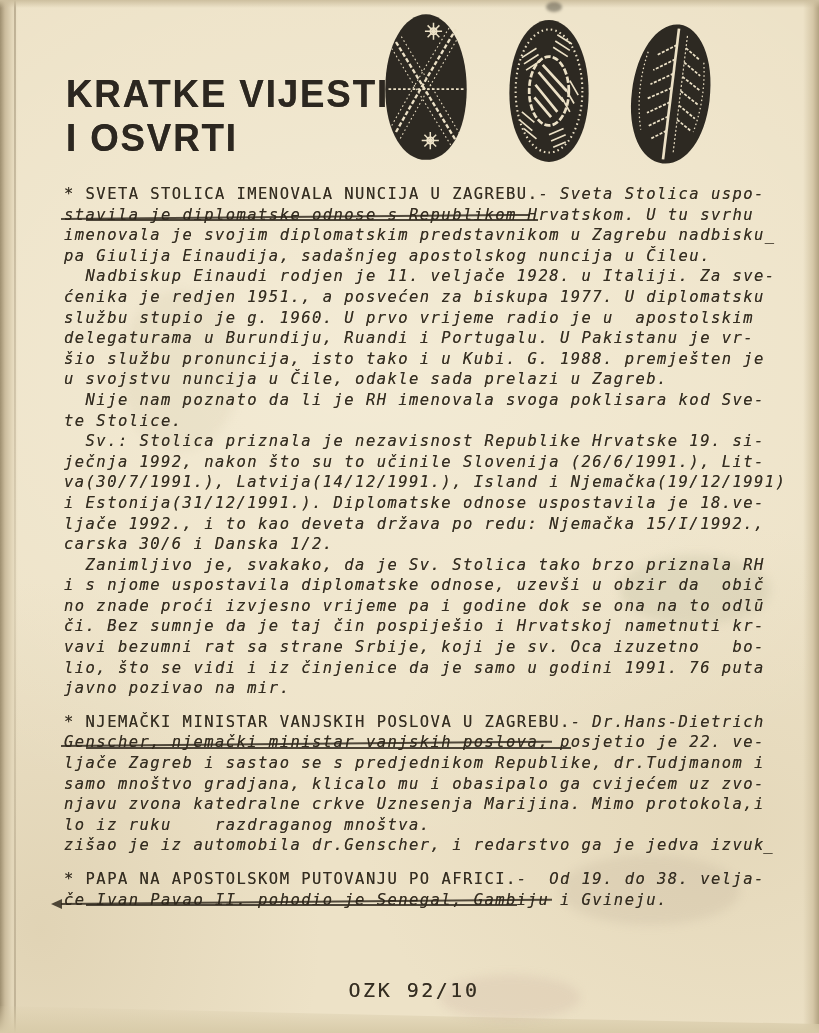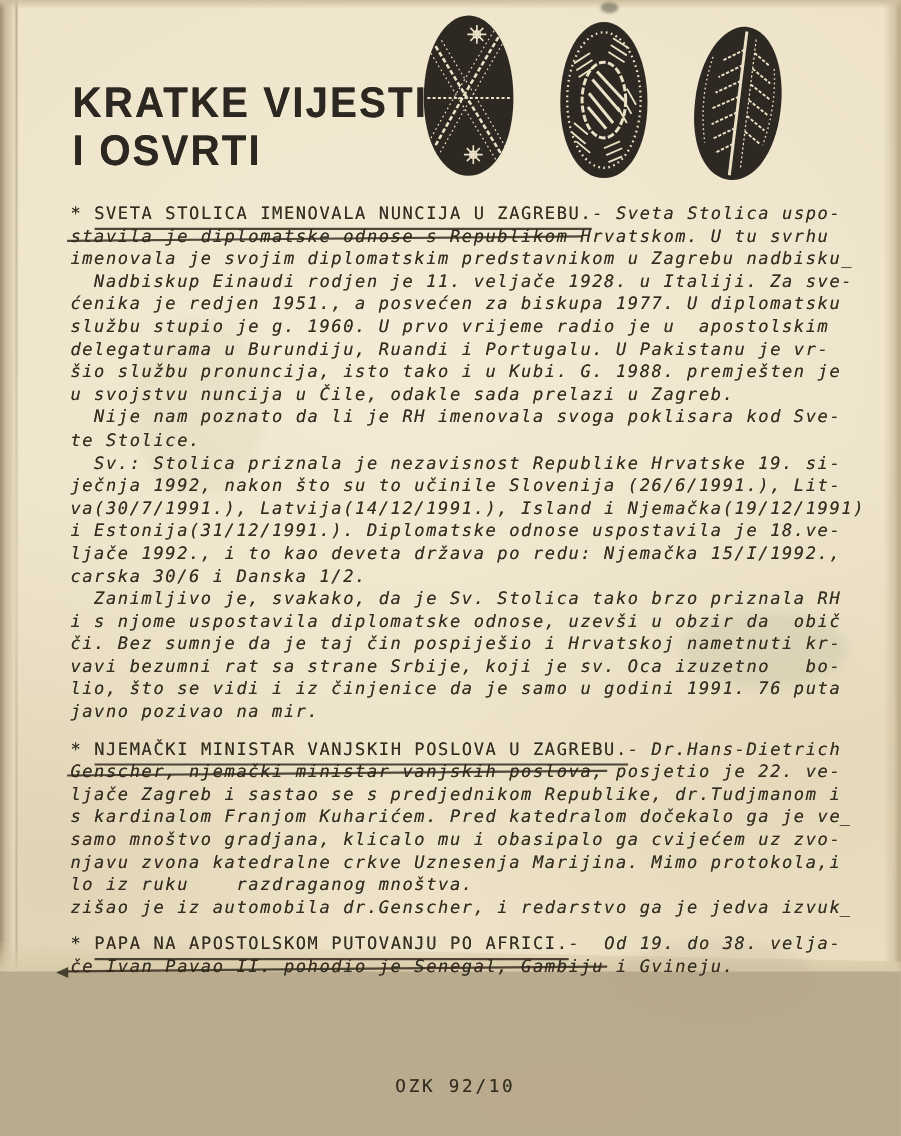--- a/index.html
+++ b/index.html
@@ -2,21 +2,21 @@
 <html><head>
 <meta charset="utf-8">
 <style>
   html,body{margin:0;padding:0;}
   body{
     width:819px;height:1033px;overflow:hidden;
     background:#b9ab8d;
     font-family:"DejaVu Sans Mono", monospace;
   }
   .page{
-    position:relative;width:819px;height:883px;
+    position:relative;width:819px;height:1033px;
     background:
       radial-gradient(ellipse 900px 700px at 45% 35%, rgba(255,252,240,.35), rgba(255,252,240,0) 70%),
       radial-gradient(ellipse 500px 400px at 90% 80%, rgba(205,188,150,.25), rgba(205,188,150,0) 75%),
       radial-gradient(ellipse 400px 500px at 5% 90%, rgba(196,178,140,.30), rgba(196,178,140,0) 70%),
       #ede2c7;
     color:#322b20;
   }
   
   .edge-left{position:absolute;left:0;top:0;width:18px;height:100%;
     background:linear-gradient(to right,#9e8f70 0,#cabb9c 5px,#e3d7ba 12px,rgba(227,215,186,0) 18px);}
@@ -56,39 +56,39 @@
   .line{
     position:relative;white-space:pre;
     font-size:15.5px;line-height:20.6px;letter-spacing:1.45px;
     font-style:italic;color:#342d21;
     text-shadow:0 0 .45px rgba(52,45,33,.65);
   }
   .bullet{font-style:normal;}
   .art-heading{
     font-style:normal;
     border-bottom:2px solid rgba(48,41,30,.85);
-    padding-bottom:4px;
+    padding-bottom:16px;
     margin-top:20px;
   }
   .heading-rest{font-style:italic;}
   
   .pen::after{
     content:"";position:absolute;left:-3px;top:13px;height:2.3px;
     width:var(--penw,460px);
     background:rgba(45,38,27,.82);
     transform:rotate(-.5deg);transform-origin:left center;
   }
   .pen-arrow::before{
     content:"";position:absolute;left:-13px;top:9.5px;
     border-top:5px solid transparent;border-bottom:5px solid transparent;
     border-right:11px solid rgba(45,38,27,.82);
   }
   .footer{
     position:absolute;left:64px;top:978px;width:700px;text-align:center;
-    font-size:16px;letter-spacing:2.5px;color:#342d21;font-style:normal;
+    font-size:20px;letter-spacing:2.5px;color:#342d21;font-style:normal;
     text-shadow:0 0 .45px rgba(52,45,33,.6);
   }
 </style>
 </head>
 <body>
 
 <div class="page">
 
   <div class="edge-left"></div>
   <div class="fold-line"></div>
@@ -155,46 +155,47 @@
         <path d="M68 36 Q74 70 66 104" stroke-width="1.2" stroke-dasharray="1.5 2.5"></path>
       </g>
     </svg>
   </div>
 
   <div class="articles" id="articles">
       <div class="article">
         <div class="line"><span class="bullet">* </span><span class="art-heading">SVETA STOLICA IMENOVALA NUNCIJA U ZAGREBU.</span><span class="heading-rest">- Sveta Stolica uspo-</span></div>
         <div class="line pen" style="--penw: 468.7px;">stavila je diplomatske odnose s Republikom Hrvatskom. U tu svrhu</div>
         <div class="line">imenovala je svojim diplomatskim predstavnikom u Zagrebu nadbisku_</div>
+        <div class="line">pa Giulija Einaudija, sadašnjeg apostolskog nuncija u Čileu.</div>
         <div class="line">  Nadbiskup Einaudi rodjen je 11. veljače 1928. u Italiji. Za sve-</div>
         <div class="line">ćenika je redjen 1951., a posvećen za biskupa 1977. U diplomatsku</div>
         <div class="line">službu stupio je g. 1960. U prvo vrijeme radio je u  apostolskim</div>
         <div class="line">delegaturama u Burundiju, Ruandi i Portugalu. U Pakistanu je vr-</div>
         <div class="line">šio službu pronuncija, isto tako i u Kubi. G. 1988. premješten je</div>
         <div class="line">u svojstvu nuncija u Čile, odakle sada prelazi u Zagreb.</div>
         <div class="line">  Nije nam poznato da li je RH imenovala svoga poklisara kod Sve-</div>
         <div class="line">te Stolice.</div>
         <div class="line">  Sv.: Stolica priznala je nezavisnost Republike Hrvatske 19. si-</div>
         <div class="line">ječnja 1992, nakon što su to učinile Slovenija (26/6/1991.), Lit-</div>
         <div class="line">va(30/7/1991.), Latvija(14/12/1991.), Island i Njemačka(19/12/1991)</div>
         <div class="line">i Estonija(31/12/1991.). Diplomatske odnose uspostavila je 18.ve-</div>
         <div class="line">ljače 1992., i to kao deveta država po redu: Njemačka 15/I/1992.,</div>
         <div class="line">carska 30/6 i Danska 1/2.</div>
         <div class="line">  Zanimljivo je, svakako, da je Sv. Stolica tako brzo priznala RH</div>
         <div class="line">i s njome uspostavila diplomatske odnose, uzevši u obzir da  obič</div>
+        <div class="line">no znade proći izvjesno vrijeme pa i godine dok se ona na to odlū</div>
         <div class="line">či. Bez sumnje da je taj čin pospiješio i Hrvatskoj nametnuti kr-</div>
         <div class="line">vavi bezumni rat sa strane Srbije, koji je sv. Oca izuzetno   bo-</div>
         <div class="line">lio, što se vidi i iz činjenice da je samo u godini 1991. 76 puta</div>
         <div class="line">javno pozivao na mir.</div>
       </div>
       <div class="article">
         <div class="line"><span class="bullet">* </span><span class="art-heading">NJEMAČKI MINISTAR VANJSKIH POSLOVA U ZAGREBU.</span><span class="heading-rest">- Dr.Hans-Dietrich</span></div>
         <div class="line pen" style="--penw: 490.5px;">Genscher, njemački ministar vanjskih poslova, posjetio je 22. ve-</div>
         <div class="line">ljače Zagreb i sastao se s predjednikom Republike, dr.Tudjmanom i</div>
-        <div class="line">s kardinalom Franjom Kuharićem. Pred katedralom dočekalo ga je ve̲</div>
         <div class="line">samo mnoštvo gradjana, klicalo mu i obasipalo ga cvijećem uz zvo-</div>
         <div class="line">njavu zvona katedralne crkve Uznesenja Marijina. Mimo protokola,i</div>
         <div class="line">lo iz ruku    razdraganog mnoštva.</div>
         <div class="line">zišao je iz automobila dr.Genscher, i redarstvo ga je jedva izvuk̲</div>
       </div>
       <div class="article">
         <div class="line"><span class="bullet">* </span><span class="art-heading">PAPA NA APOSTOLSKOM PUTOVANJU PO AFRICI.</span><span class="heading-rest">-  Od 19. do 38. velja-</span></div>
         <div class="line pen pen-arrow" style="--penw: 490.5px;">če Ivan Pavao II. pohodio je Senegal, Gambiju i Gvineju.</div>
       </div>
     </div>

